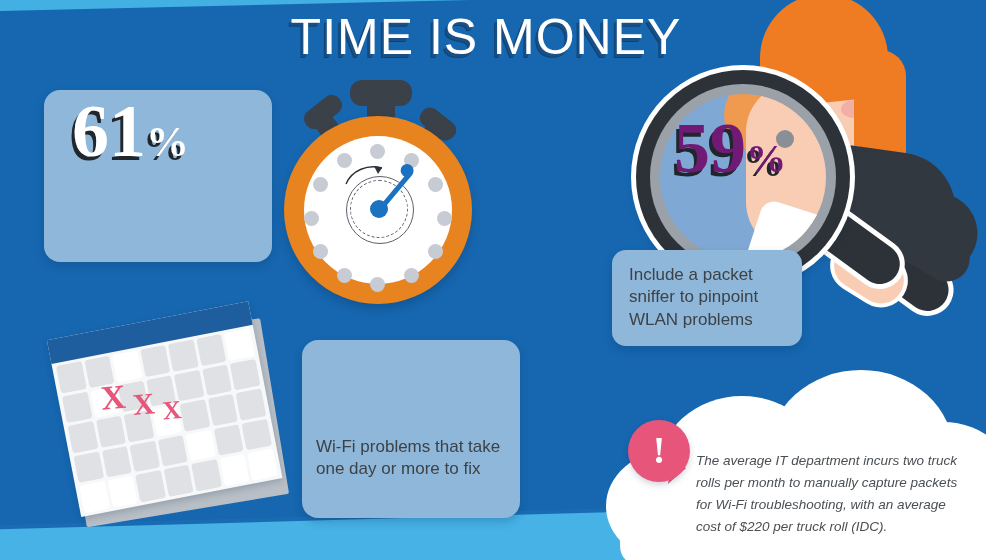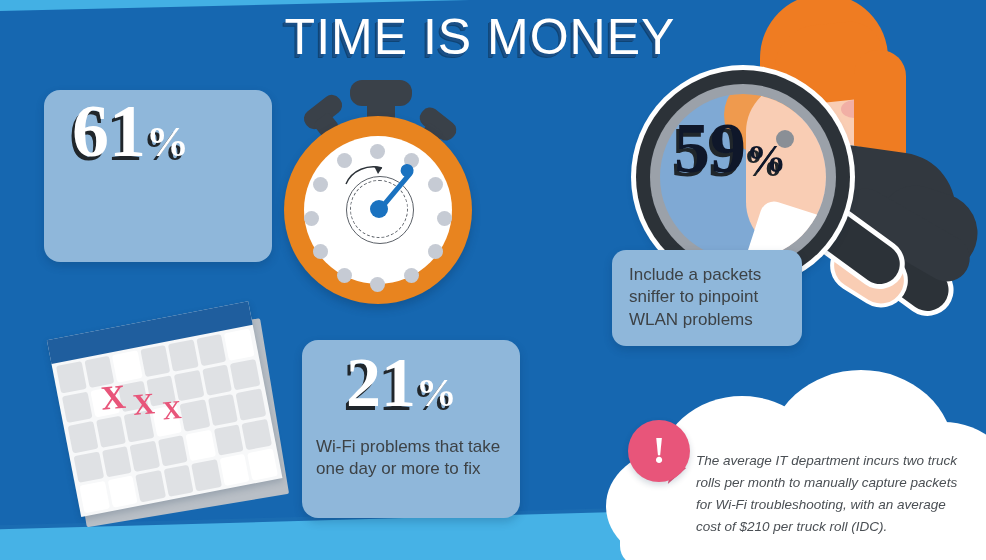--- a/index.html
+++ b/index.html
@@ -10,21 +10,21 @@
   .band-top{position:absolute;left:-40px;top:-34px;width:1100px;height:46px;
     background:#43b0e4;transform:rotate(-1.35deg);transform-origin:left center;}
   .band-top2{position:absolute;left:-40px;top:-30px;width:1100px;height:34px;
     background:#2a8fd0;transform:rotate(-1.35deg);transform-origin:left center;}
   .band-bottom{position:absolute;left:-60px;top:531px;width:1120px;height:90px;
     background:#46b2e6;transform:rotate(-1.6deg);transform-origin:left center;}
   .band-bottom-shade{position:absolute;left:-60px;top:527px;width:1120px;height:12px;
     background:#1d6fb4;transform:rotate(-1.6deg);transform-origin:left center;opacity:.65;}
 
   
-  .title{position:absolute;left:4px;top:8px;width:952px;text-align:center;
+  .title{position:absolute;left:10px;top:8px;width:952px;text-align:center;
     font-size:50px;letter-spacing:1px;color:#ffffff;font-weight:400;
     text-shadow:-2px 3px 0 #1a4f86, -3px 4px 0 rgba(10,40,70,.55);
     font-family:"Liberation Sans",sans-serif;}
 
   
   .card{position:absolute;background:#8fb7da;border-radius:16px;
     box-shadow:0 4px 8px rgba(8,45,80,.22);}
   .bignum{color:#ffffff;font-weight:700;line-height:.95;
     font-family:"Liberation Serif",serif;
     text-shadow:-3px 4px 0 #20262b;}
@@ -120,21 +120,21 @@
   .mg-lens{position:absolute;left:10px;top:10px;width:166px;height:166px;border-radius:50%;
     background:#7fa9d4;overflow:hidden;}
   .mg-zoomface{position:absolute;left:86px;top:-12px;width:120px;height:170px;
     background:#f9cdb4;border-radius:50px;}
   .mg-zoomhair{position:absolute;left:64px;top:-18px;width:70px;height:78px;
     background:#ef9a4e;border-radius:40px 30px 30px 40px;}
   .mg-zoomdot{position:absolute;left:116px;top:36px;width:18px;height:18px;border-radius:50%;
     background:#8a8f96;}
   .mg-zoomshirt{position:absolute;left:92px;top:116px;width:90px;height:70px;
     background:#ffffff;border-radius:14px;transform:rotate(18deg);}
-  .mg-num{position:absolute;left:14px;top:18px;color:#0f172a;font-size:72px;font-weight:700;
+  .mg-num{position:absolute;left:14px;top:18px;color:#701a75;font-size:72px;font-weight:700;
     font-family:"Liberation Serif",serif;text-shadow:-3px 4px 0 #20262b;line-height:1;}
   .mg-num .pct{font-size:.56em;}
   .mg-handlebase{position:absolute;left:196px;top:252px;width:120px;height:42px;
     background:#2c3238;border-radius:21px;transform:rotate(36deg);
     box-shadow:0 0 0 5px #ffffff;}
 
   
   #cloud{position:absolute;left:600px;top:378px;width:400px;height:182px;}
   .cl{position:absolute;background:#ffffff;border-radius:50%;}
   .cl1{left:6px;top:72px;width:132px;height:112px;}
@@ -254,23 +254,20 @@
         <div class="cal-cell"></div>
         <div class="cal-cell"></div>
       </div>
       <div class="cal-x" style="left:42px;top:50px;font-size:34px;">X</div>
       <div class="cal-x" style="left:72px;top:64px;font-size:30px;">X</div>
       <div class="cal-x" style="left:100px;top:78px;font-size:26px;">X</div>
     </div>
   </div>
 
   <div class="card" id="card21">
-    <div class="bignum">
-      <span>21</span><span class="pct">%</span>
-    </div>
     <div class="cardtext">Wi-Fi problems that take one day or more to fix</div>
   </div>
 
   <div id="woman">
     <div class="w-hair"></div>
     <div class="w-face"></div>
     <div class="w-cheek"></div>
     <div class="w-brow"></div>
     <div class="w-eye"></div>
     <div class="w-bang"></div>
@@ -291,28 +288,28 @@
           <div class="mg-zoomshirt"></div>
           <div class="mg-num">
             <span>59</span><span class="pct">%</span>
           </div>
         </div>
       </div>
     </div>
   </div>
 
   <div class="card" id="card59">
-    <div class="cardtext">Include a packets sniffer to pinpoint WLAN problems</div>
+    <div class="cardtext">Include a packet sniffer to pinpoint WLAN problems</div>
   </div>
 
   <div id="cloud">
     <div class="cl cl1"></div>
     <div class="cl cl2"></div>
     <div class="cl cl3"></div>
     <div class="cl cl4"></div>
     <div class="cl-base"></div>
     <div class="ff-tail"></div>
     <div class="ff-badge"></div>
     <div class="ff-bang">!</div>
-    <div class="ff-body">The average IT department incurs two truck rolls per month to manually capture packets for Wi-Fi  troubleshooting, with an average cost of $210 per truck roll (IDC).</div>
+    <div class="ff-body">The average IT department incurs two truck rolls per month to manually capture packets for Wi-Fi  troubleshooting, with an average cost of $220 per truck roll (IDC).</div>
   </div>
 
 </div>
 
 </body></html>

